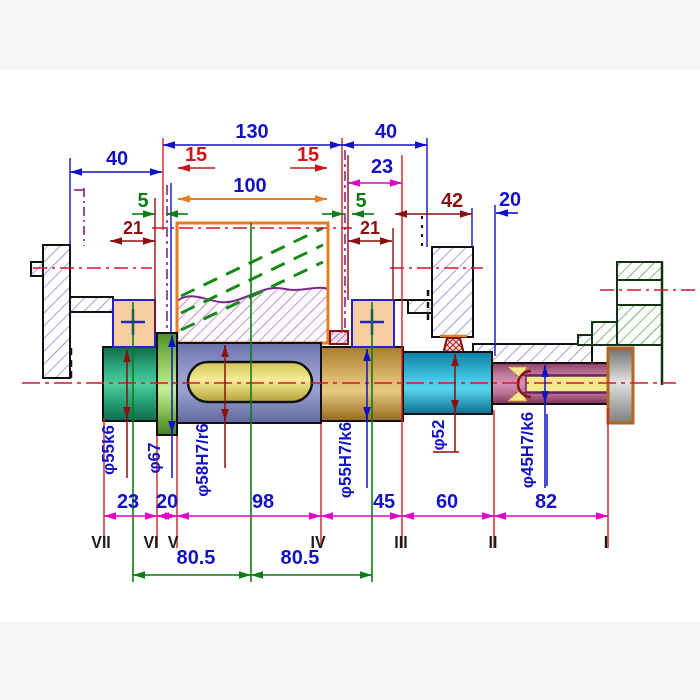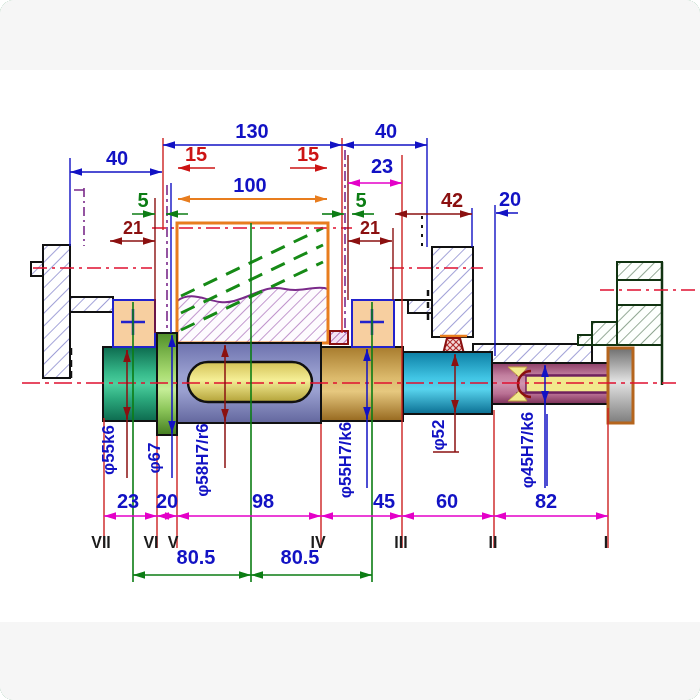--- a/index.html
+++ b/index.html
@@ -1,17 +1,17 @@
 <!DOCTYPE html>
 <html><head>
 <meta charset="utf-8">
 <style>
   html,body{margin:0;padding:0;background:#fff;}
   #stage{position:relative;width:700px;height:700px;background:#15803d;overflow:hidden;
-         font-family:"Liberation Sans",sans-serif;border-radius:14px;}
+         font-family:"Liberation Sans",sans-serif;}
   svg{display:block;}
   text{font-family:"Liberation Sans",sans-serif;font-weight:bold;}
   .dim{font-size:20px;}
   .dim-sm{font-size:18px;}
   .roman{font-size:16px;font-weight:bold;fill:#1c1c1c;}
   .phi{font-size:17px;}
 </style>
 </head>
 <body>
 

